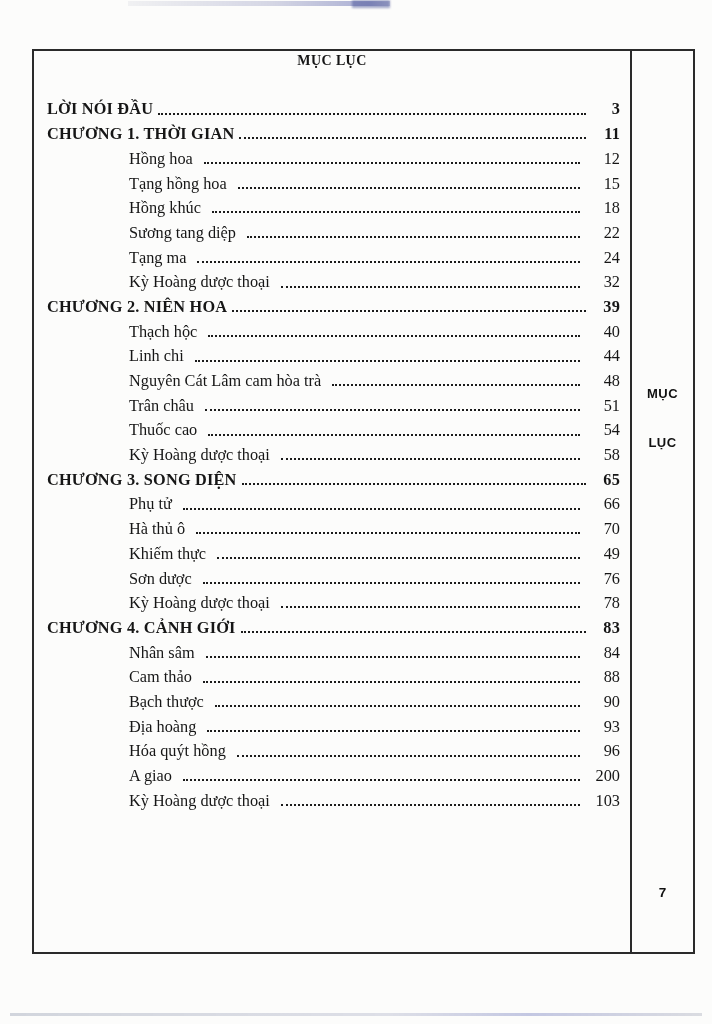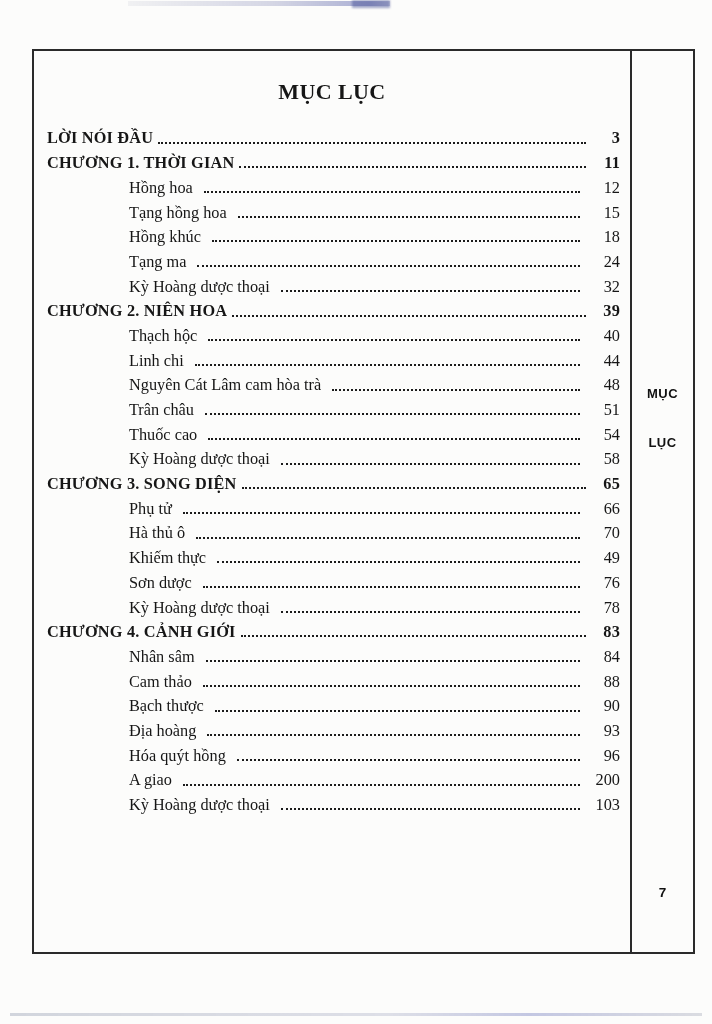--- a/index.html
+++ b/index.html
@@ -37,28 +37,28 @@
     border: 2px solid #2a2a2a;
   }
   .side-divider {
     position: absolute; top: 0; bottom: 0; left: 596px; width: 2px;
     background: #2a2a2a;
   }
 
   .main-col { position: absolute; left: 0; top: 0; width: 596px; height: 100%; }
 
   .doc-title {
-    padding-top: 28px;
+    padding-top: 2px;
     text-align: center;
     font-weight: bold;
-    font-size: 22px;
+    font-size: 14px;
     letter-spacing: 0.4px;
   }
 
-  .toc { margin-top: 18px; padding: 0 10px 0 13px; }
+  .toc { margin-top: 25px; padding: 0 10px 0 13px; }
 
   .toc-row {
     display: flex;
     align-items: flex-end;
     height: 24.7px;
     font-size: 16.3px;
   }
   .toc-row.lvl-chapter { font-weight: bold; letter-spacing: 0.2px; }
   .toc-row.lvl-item { padding-left: 82px; gap: 6px; }
 
@@ -121,20 +121,25 @@
             <span class="toc-label">Tạng hồng hoa</span>
             <span class="toc-dots"></span>
             <span class="toc-page">15</span>
           </div>
           <div class="toc-row lvl-item">
             <span class="toc-label">Hồng khúc</span>
             <span class="toc-dots"></span>
             <span class="toc-page">18</span>
           </div>
           <div class="toc-row lvl-item">
+            <span class="toc-label">Sương tang diệp</span>
+            <span class="toc-dots"></span>
+            <span class="toc-page">22</span>
+          </div>
+          <div class="toc-row lvl-item">
             <span class="toc-label">Tạng ma</span>
             <span class="toc-dots"></span>
             <span class="toc-page">24</span>
           </div>
           <div class="toc-row lvl-item">
             <span class="toc-label">Kỳ Hoàng dược thoại</span>
             <span class="toc-dots"></span>
             <span class="toc-page">32</span>
           </div>
           <div class="toc-row lvl-chapter">

